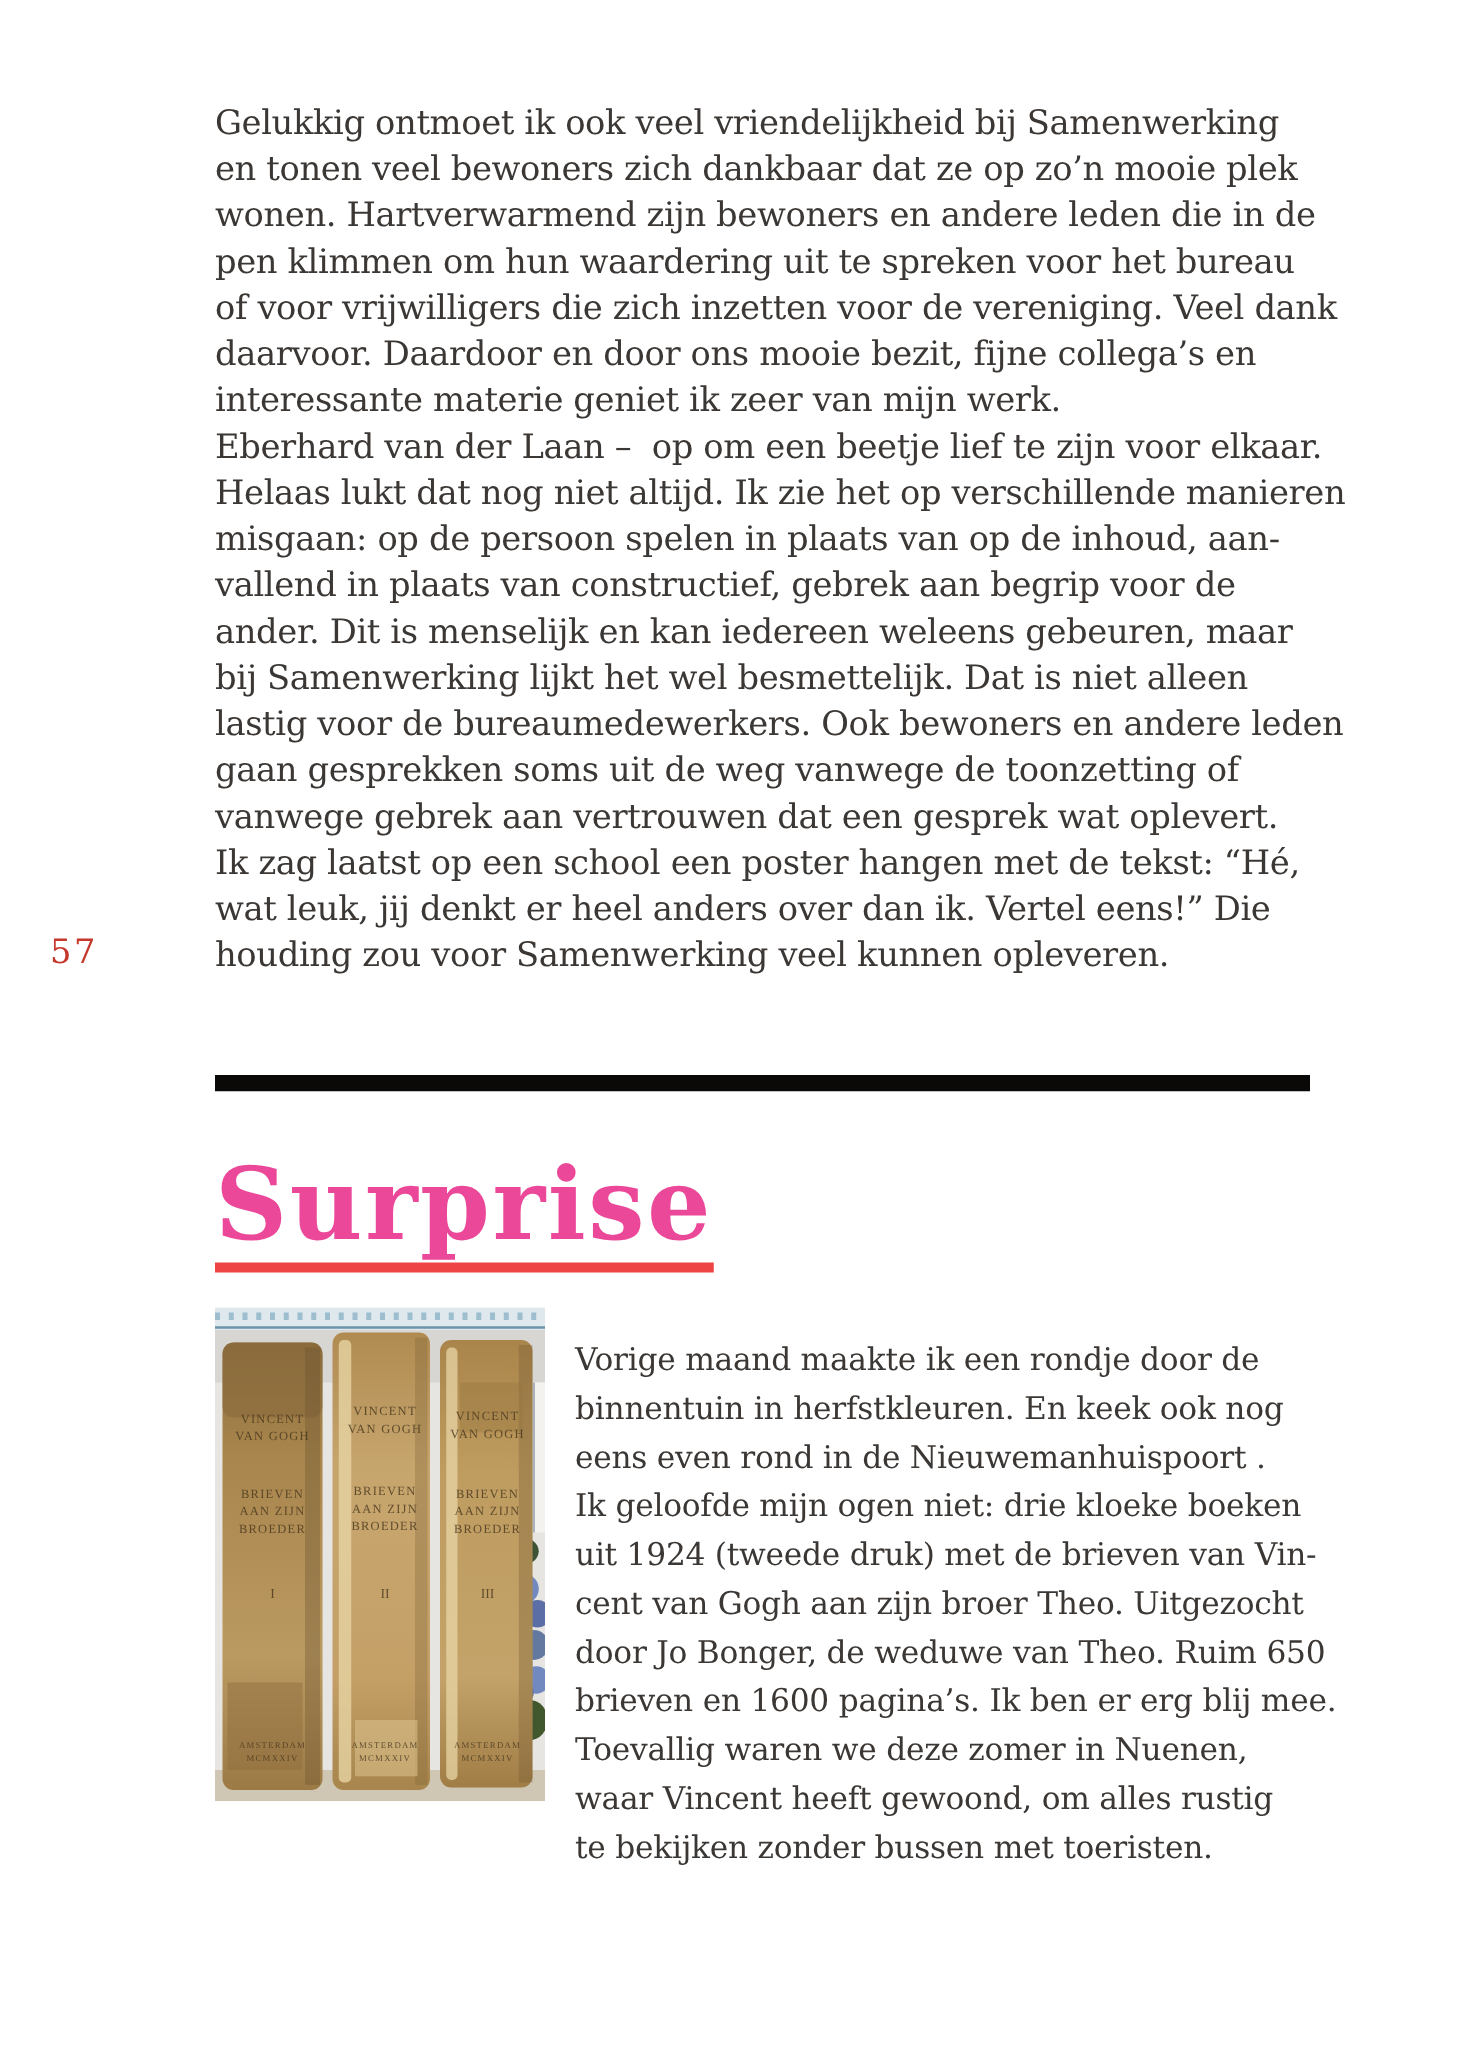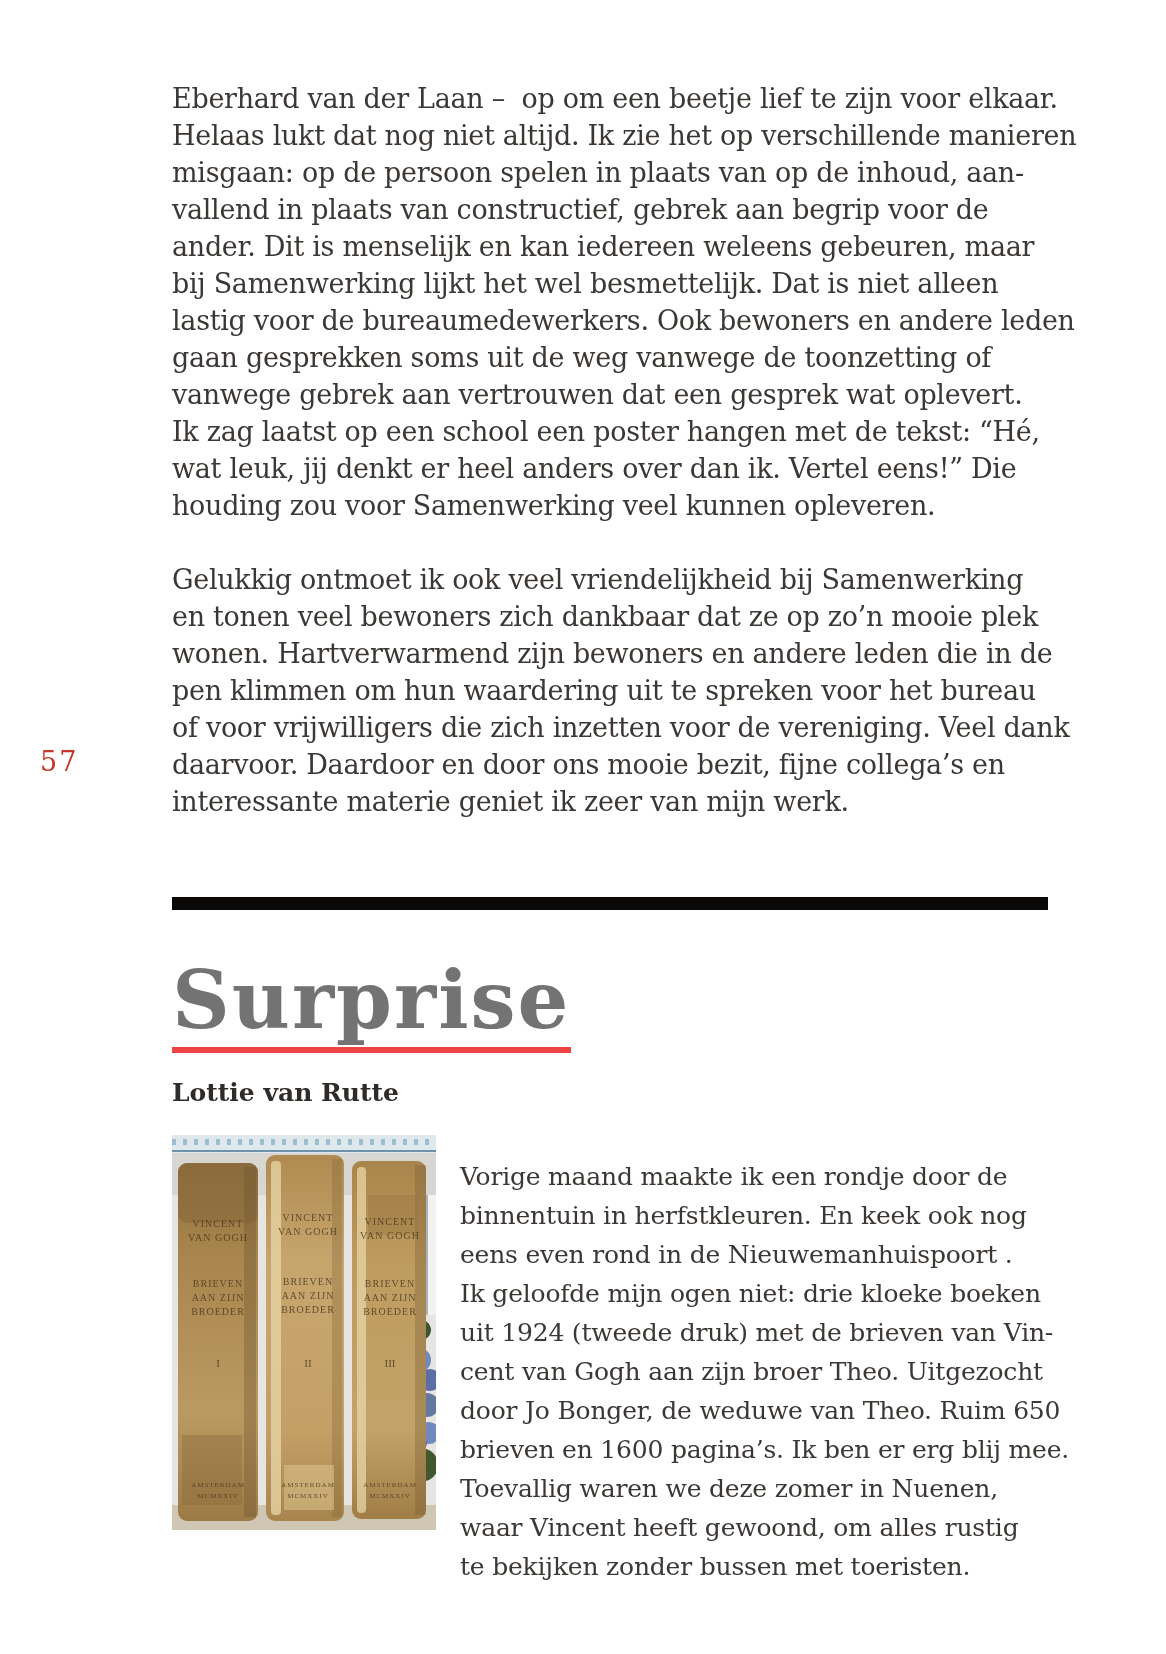--- a/index.html
+++ b/index.html
@@ -41,23 +41,23 @@
     height:13px;
     background:#0a0908;
   }
   h1.title{
     display:inline-block;
     margin:52px 0 0 0;
     font-size:80px;
     line-height:77px;
     font-weight:bold;
     letter-spacing:2px;
-    color:#737373;
+    color:#ec4899;
     padding-bottom:8px;
-    border-bottom:6px solid #ef4444;
+    border-bottom:8px solid #ef4444;
   }
   .byline{
     margin-top:26px;
     font-size:25px;
     line-height:28px;
     font-weight:bold;
     color:#2f2b28;
   }
   .article-row{
     display:flex;
@@ -84,49 +84,48 @@
   }
 </style>
 </head>
 <body>
 
 <div class="page">
 
   <div class="pagenum">57</div>
 
   <div class="content">
+
+    <p class="bodytext last">Gelukkig ontmoet ik ook veel vriendelijkheid bij Samenwerking
+en tonen veel bewoners zich dankbaar dat ze op zo’n mooie plek
+wonen. Hartverwarmend zijn bewoners en andere leden die in de
+pen klimmen om hun waardering uit te spreken voor het bureau
+of voor vrijwilligers die zich inzetten voor de vereniging. Veel dank
+daarvoor. Daardoor en door ons mooie bezit, fijne collega’s en
+interessante materie geniet ik zeer van mijn werk.</p>
 
     <p class="bodytext">Eberhard van der Laan –  op om een beetje lief te zijn voor elkaar.
 Helaas lukt dat nog niet altijd. Ik zie het op verschillende manieren
 misgaan: op de persoon spelen in plaats van op de inhoud, aan-
 vallend in plaats van constructief, gebrek aan begrip voor de
 ander. Dit is menselijk en kan iedereen weleens gebeuren, maar
 bij Samenwerking lijkt het wel besmettelijk. Dat is niet alleen
 lastig voor de bureaumedewerkers. Ook bewoners en andere leden
 gaan gesprekken soms uit de weg vanwege de toonzetting of
 vanwege gebrek aan vertrouwen dat een gesprek wat oplevert.
 Ik zag laatst op een school een poster hangen met de tekst: “Hé,
 wat leuk, jij denkt er heel anders over dan ik. Vertel eens!” Die
 houding zou voor Samenwerking veel kunnen opleveren.</p>
 
-    <p class="bodytext last">Gelukkig ontmoet ik ook veel vriendelijkheid bij Samenwerking
-en tonen veel bewoners zich dankbaar dat ze op zo’n mooie plek
-wonen. Hartverwarmend zijn bewoners en andere leden die in de
-pen klimmen om hun waardering uit te spreken voor het bureau
-of voor vrijwilligers die zich inzetten voor de vereniging. Veel dank
-daarvoor. Daardoor en door ons mooie bezit, fijne collega’s en
-interessante materie geniet ik zeer van mijn werk.</p>
-
     <div class="divider"></div>
 
     <div>
       <h1 class="title">Surprise</h1>
     </div>
 
-    <div class="byline">Lottie van Rutte</div>
 
     <div class="article-row">
 
       <svg class="photo" viewBox="0 0 264 395" xmlns="http://www.w3.org/2000/svg">
         <defs>
           <linearGradient id="g1" x1="0" y1="0" x2="0" y2="1">
             <stop offset="0" stop-color="#8f6f3e"></stop>
             <stop offset="0.25" stop-color="#a8854c"></stop>
             <stop offset="0.7" stop-color="#bb9a62"></stop>
             <stop offset="1" stop-color="#9c7a45"></stop>

